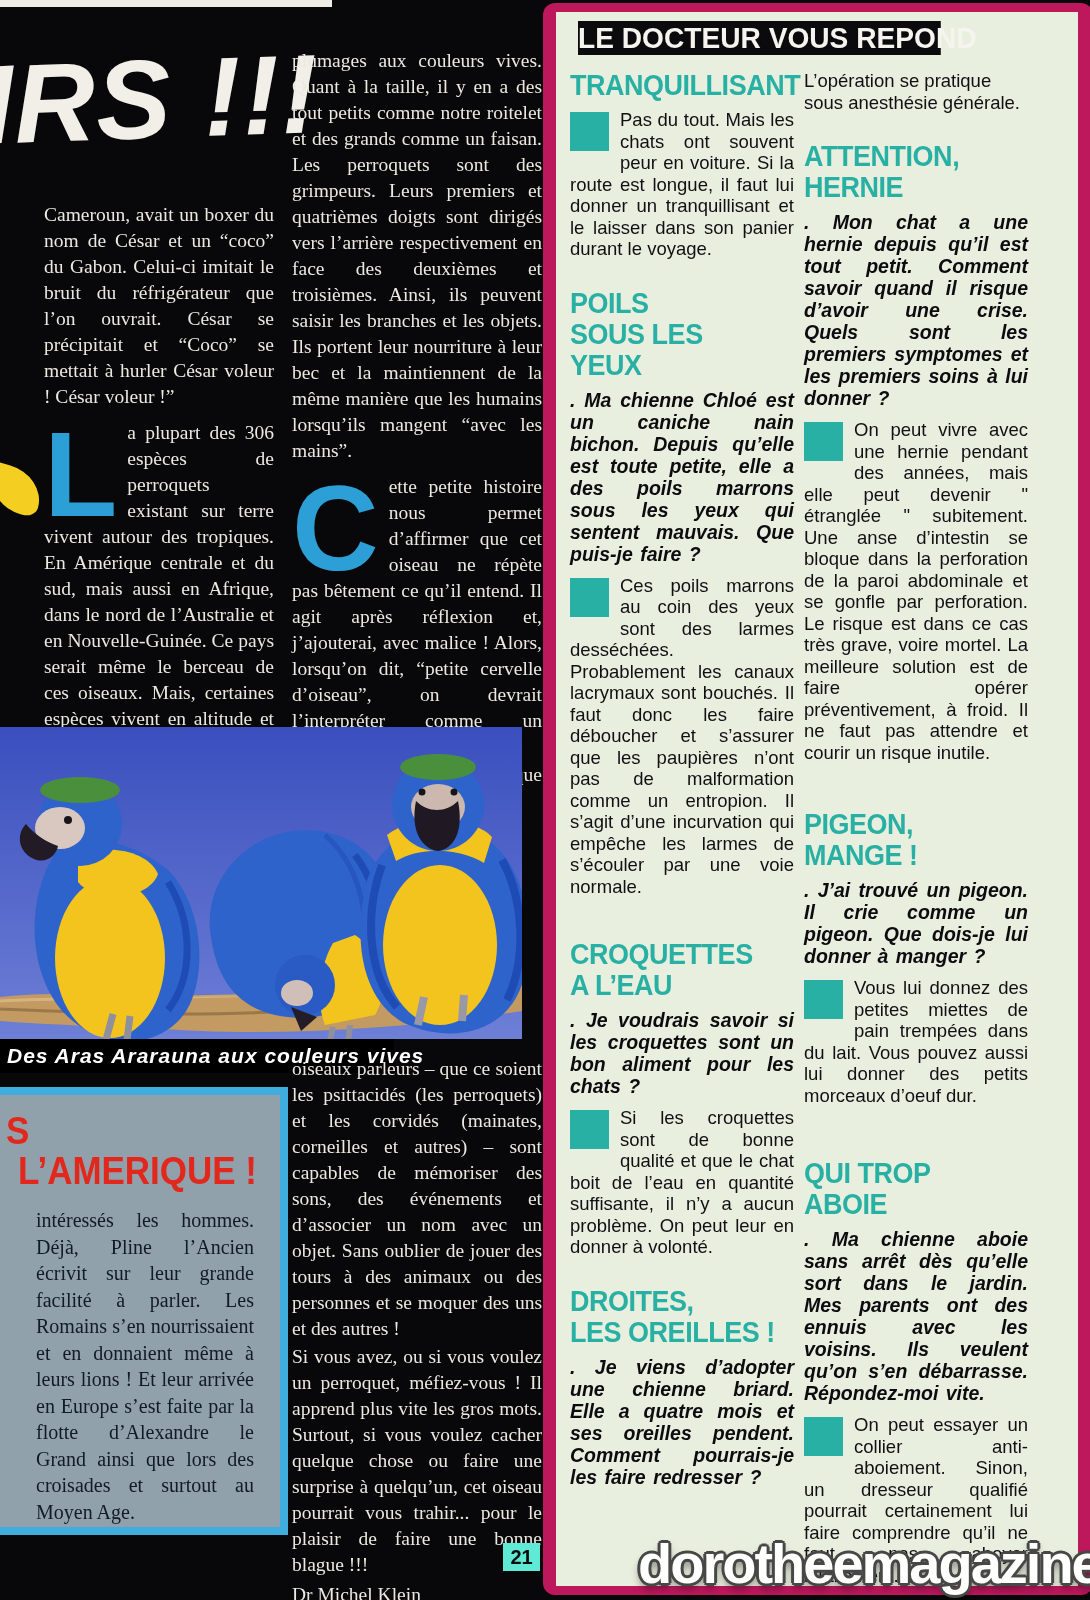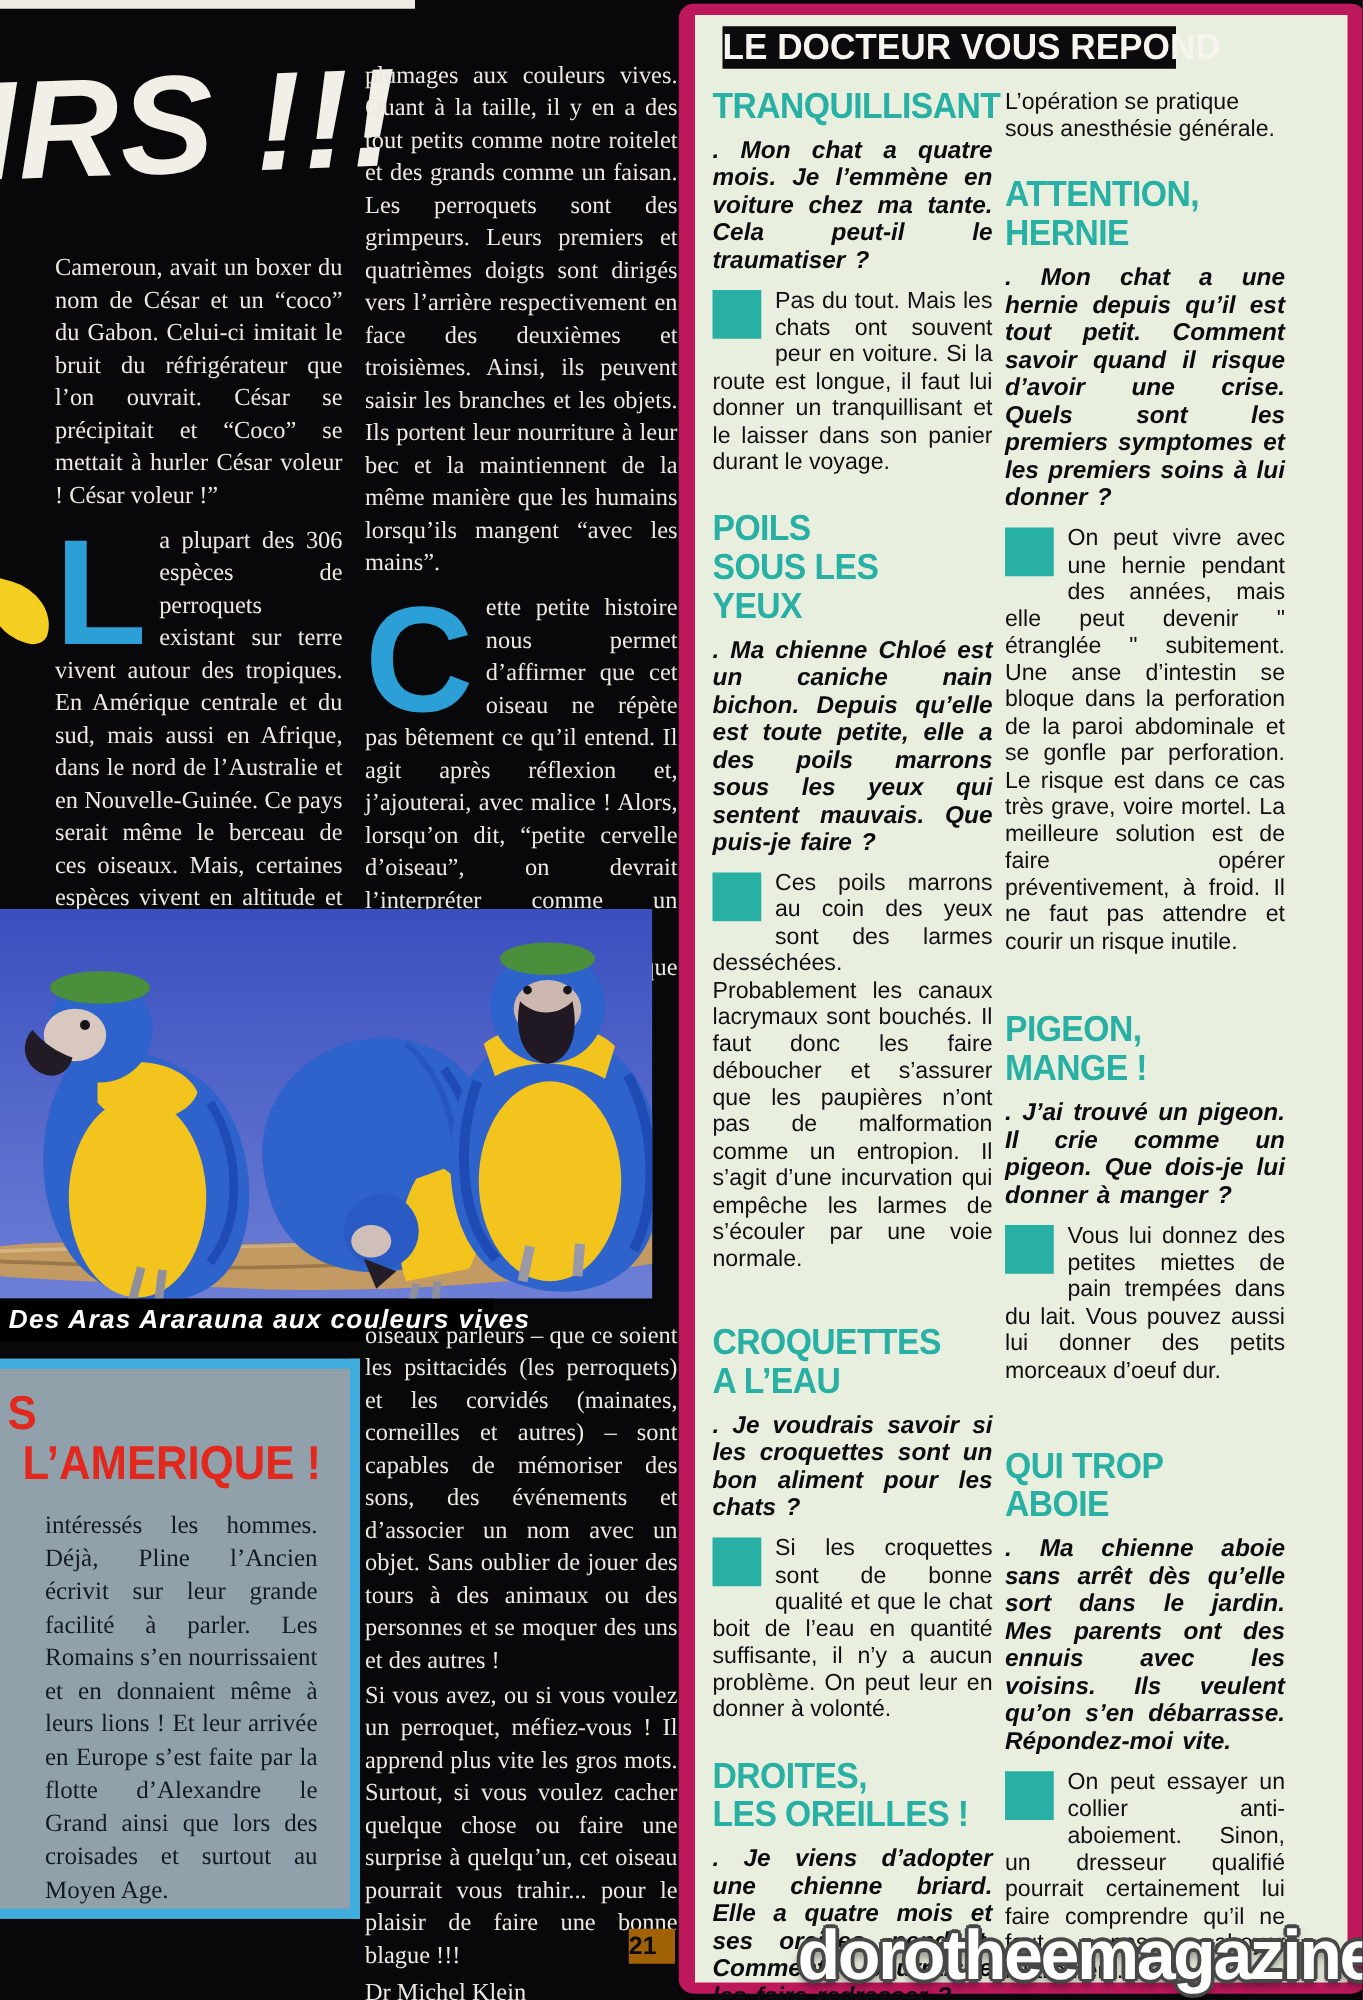--- a/index.html
+++ b/index.html
@@ -36,22 +36,22 @@
             border:8px solid #3fadde;border-left-width:0;box-sizing:border-box;
             padding:16px 10px 8px 0;overflow:hidden;}
   .hist-line{font:800 38px/40px "Liberation Sans","DejaVu Sans",sans-serif;color:#e2271d;
              transform:scaleX(0.92);transform-origin:left;margin-left:6px;white-space:nowrap;}
   .hist-line.l2{margin-left:18px;margin-top:0;}
   .hist-body{margin:16px 16px 0 36px;font-family:"Liberation Serif","DejaVu Serif",serif;
              font-size:20px;line-height:26.5px;color:#121a24;text-align:justify;}
   .hist-credit{margin:2px 2px 0 36px;font-family:"Liberation Serif","DejaVu Serif",serif;
                font-size:16px;font-weight:normal;color:#0f172a;}
 
-  .pagenum{left:503px;top:1543px;width:37px;height:28px;background:#a16207;color:#0c0c0c;
-           font:800 20px/28px "Liberation Sans","DejaVu Sans",sans-serif;text-align:left;}
+  .pagenum{left:503px;top:1543px;width:37px;height:28px;background:#5eead4;color:#0c0c0c;
+           font:800 20px/28px "Liberation Sans","DejaVu Sans",sans-serif;text-align:center;}
 
   
   .panel{left:543px;top:3px;width:550px;height:1592px;background:#be185d;border-radius:12px;}
   .panel-inner{position:absolute;left:13px;top:9px;right:15px;bottom:9px;background:#e9efde;}
   .dr-header{position:absolute;left:22px;top:9px;width:374px;height:34px;background:#0b0b0d;
              color:#f6f4ee;font:800 29px/34px "Liberation Sans","DejaVu Sans",sans-serif;
              text-align:center;transform:scaleX(0.97);transform-origin:left;white-space:nowrap;}
   .dr-col{position:absolute;top:58px;width:224px;color:#101014;}
   .dr-col-left{left:14px;}
   .dr-col-right{left:248px;}
@@ -173,21 +173,20 @@
 
   <div class="abs pagenum">21</div>
 
   <div class="abs panel">
     <div class="panel-inner">
       <div class="dr-header">LE DOCTEUR VOUS REPOND</div>
 
       <div class="dr-col dr-col-left">
         <section class="dr-section">
           <h3 class="dr-heading">TRANQUILLISANT</h3>
-          <p class="dr-question">. Mon chat a quatre mois. Je l’emmène en voiture chez ma tante. Cela peut-il le traumatiser ?</p>
           <div class="dr-answer">
             <span class="dr-square"></span><span>Pas du tout. Mais les chats ont souvent peur en voiture. Si la route est longue, il faut lui donner un tranquillisant et le laisser dans son panier durant le voyage.</span>
           </div>
         </section>
         <section class="dr-section">
           <h3 class="dr-heading">POILS
 SOUS LES YEUX</h3>
           <p class="dr-question">. Ma chienne Chloé est un caniche nain bichon. Depuis qu’elle est toute petite, elle a des poils marrons sous les yeux qui sentent mauvais. Que puis-je faire ?</p>
           <div class="dr-answer">
             <span class="dr-square"></span><span>Ces poils marrons au coin des yeux sont des larmes desséchées. Probablement les canaux lacrymaux sont bouchés. Il faut donc les faire déboucher et s’assurer que les paupières n’ont pas de malformation comme un entropion. Il s’agit d’une incurvation qui empêche les larmes de s’écouler par une voie normale.</span>

